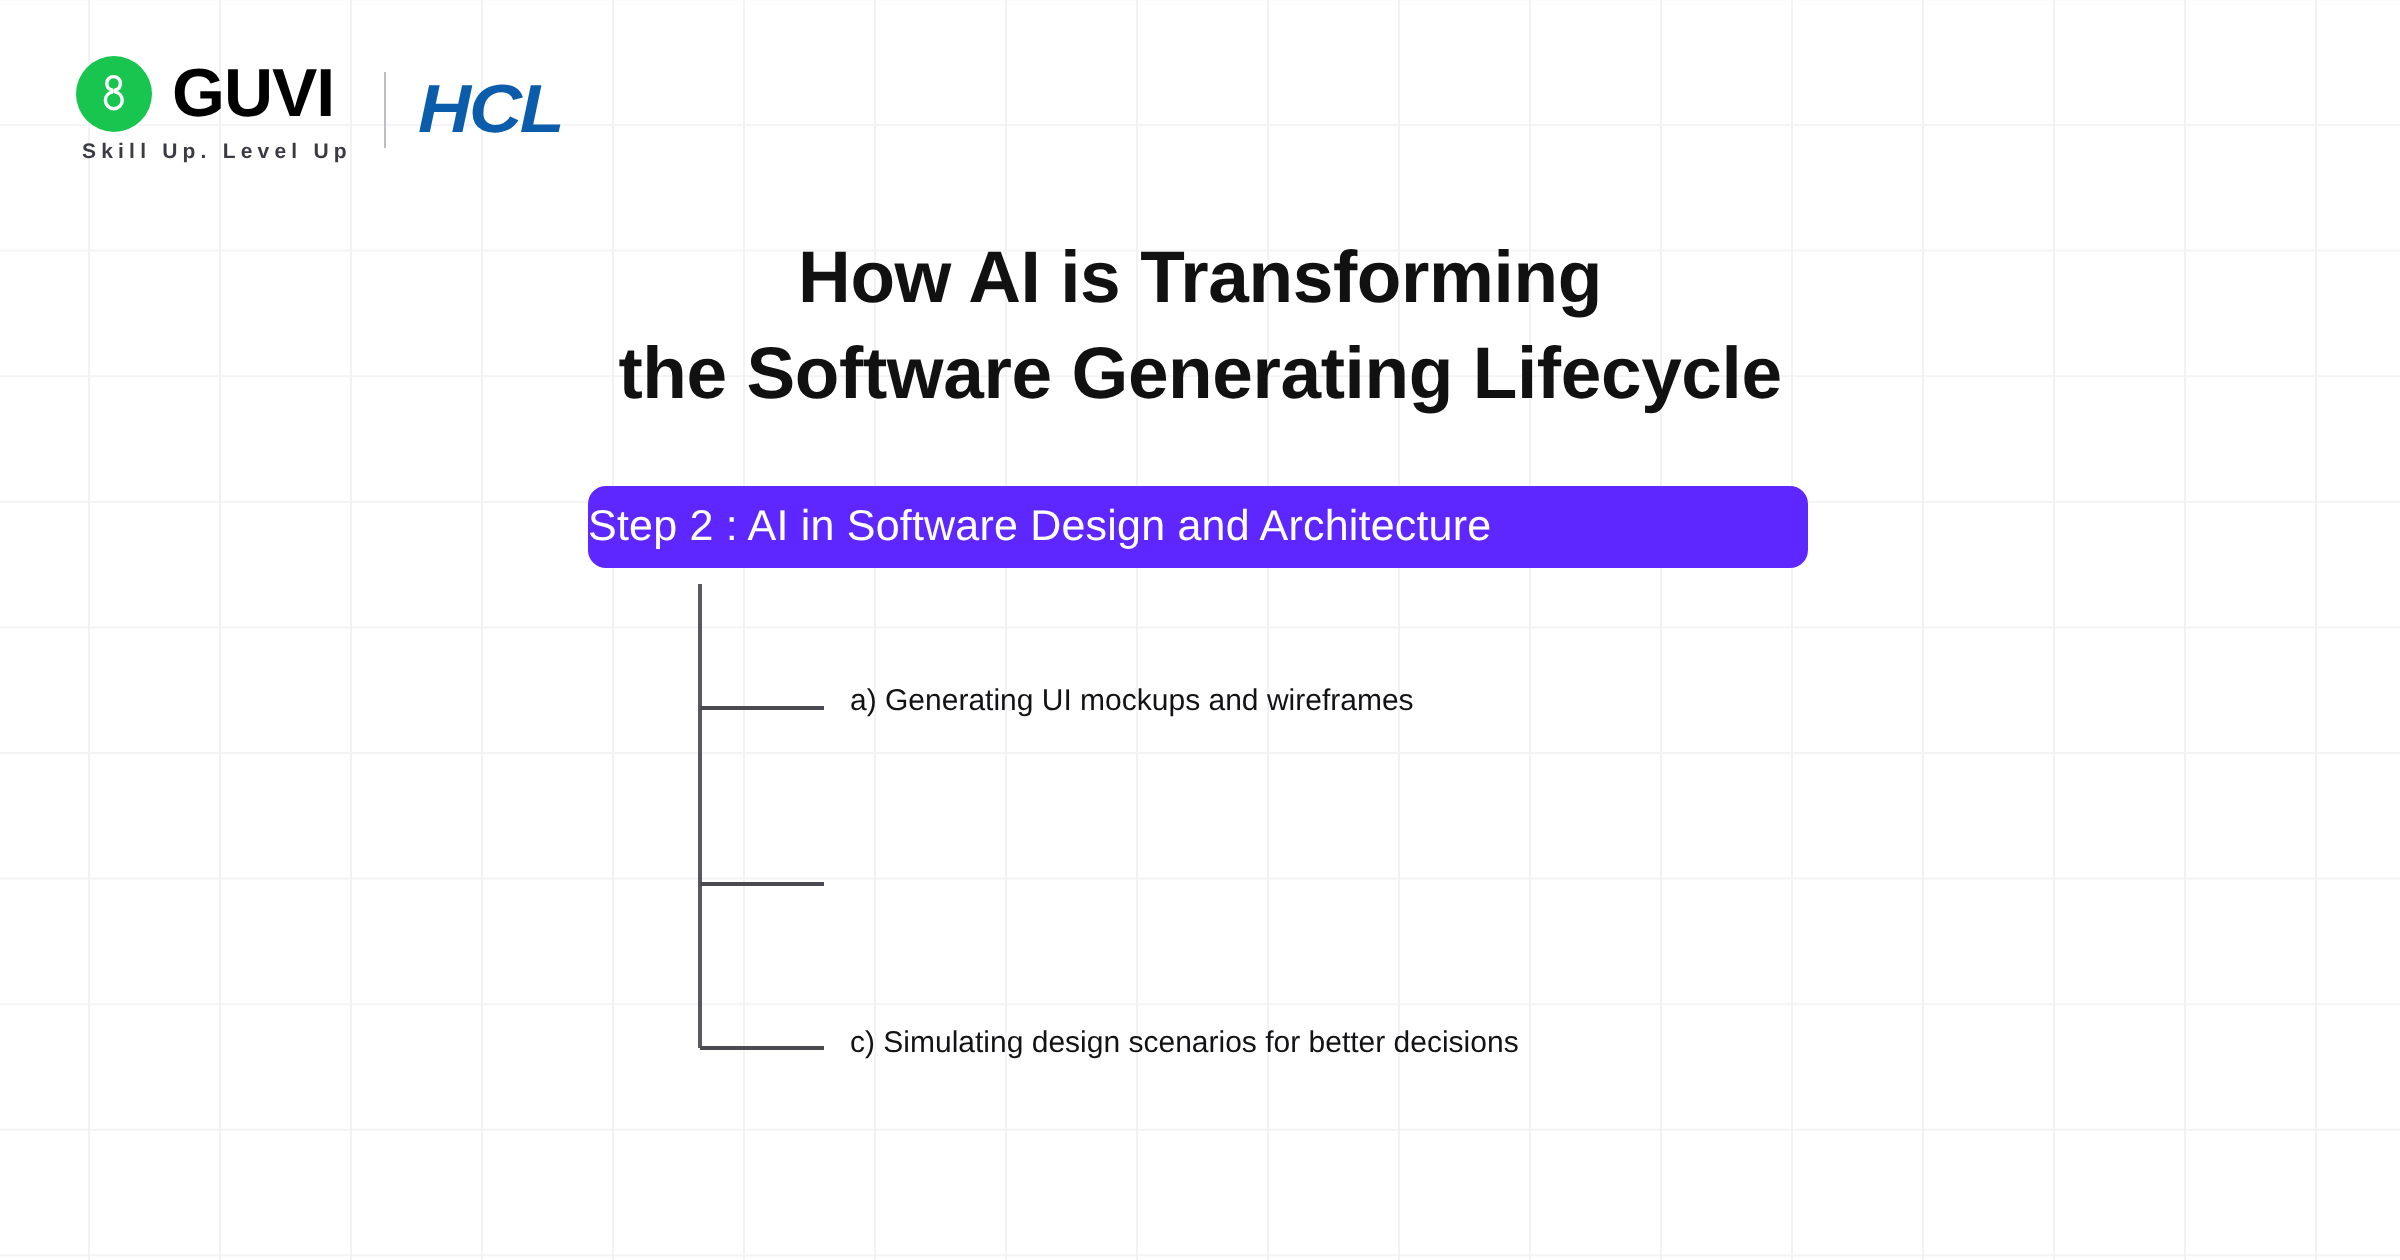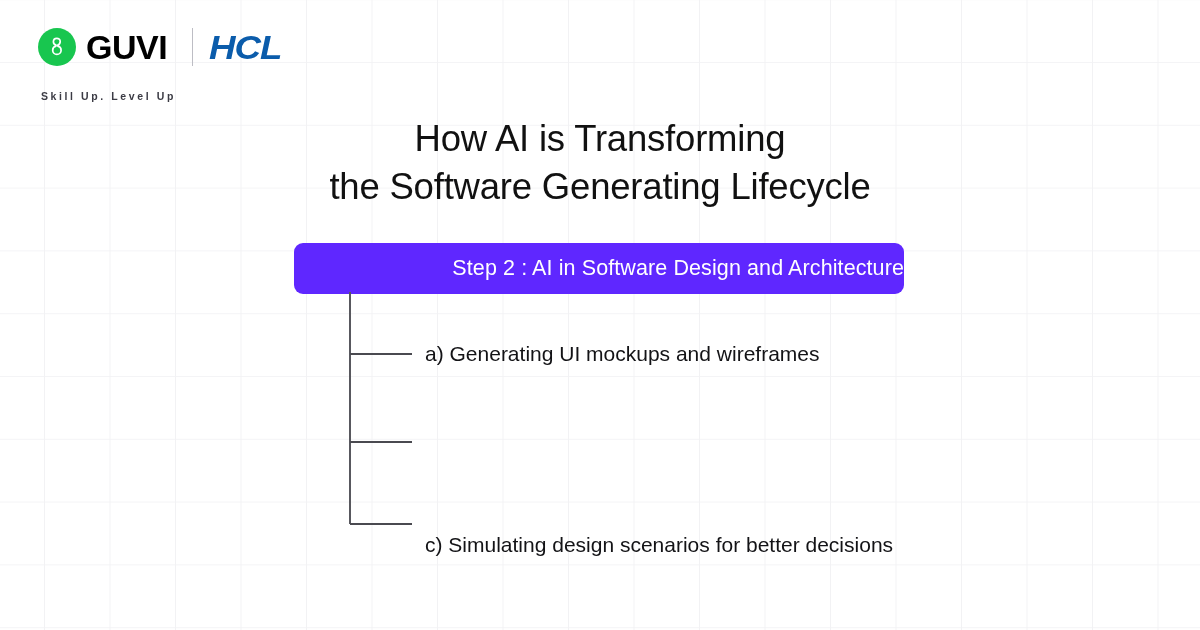--- a/index.html
+++ b/index.html
@@ -25,21 +25,21 @@
     background-position: 44px -0.5px, -0.5px 62px;
     overflow: hidden;
   }
 
   
   .brand {
     position: absolute;
     left: 38px;
     top: 26px;
     display: flex;
-    align-items: flex-start;
+    align-items: center;
   }
   .brand-left {
     display: flex;
     flex-direction: column;
   }
   .guvi-row {
     display: flex;
     align-items: center;
     height: 42px;
   }
@@ -56,21 +56,21 @@
   .guvi-word {
     margin-left: 10px;
     font-family: "Liberation Sans", sans-serif;
     font-size: 34px;
     font-weight: bold;
     letter-spacing: -0.5px;
     color: #000000;
     line-height: 1;
   }
   .tagline {
-    margin-top: 22px;
+    margin-top: 2px;
     margin-left: 3px;
     font-size: 10.5px;
     font-weight: bold;
     letter-spacing: 2.6px;
     color: #3b3b44;
     white-space: nowrap;
   }
   .brand-divider {
     width: 1px;
     height: 38px;
@@ -92,39 +92,39 @@
   }
 
   
   .title {
     position: absolute;
     left: 0;
     top: 115px;
     width: 1200px;
     text-align: center;
     font-size: 36.5px;
-    font-weight: normal;
+    font-weight: bold;
     color: #111111;
     line-height: 1.31;
     letter-spacing: -0.2px;
   }
   .title-line { display: block; }
 
   
   .badge {
     position: absolute;
     left: 294px;
     top: 243px;
     width: 610px;
-    height: 51px;
+    height: 41px;
     background: #5f27ff;
     border-radius: 9px;
     display: flex;
     align-items: center;
-    justify-content: flex-end;
+    justify-content: flex-start;
     box-sizing: border-box;
   }
   .badge-label {
     color: #ffffff;
     font-size: 21.5px;
     font-weight: normal;
     letter-spacing: 0.1px;
     white-space: nowrap;
   }
 
@@ -144,28 +144,28 @@
     height: 2px;
     background: #4a4a50;
   }
   .branch-a { top: 353px; }
   .branch-b { top: 441px; }
   .branch-c { top: 523px; }
 
   .item {
     position: absolute;
     left: 425px;
-    font-size: 21px;
+    font-size: 15px;
     color: #131316;
     white-space: nowrap;
     line-height: 1;
   }
   .item-a { top: 343px; }
   .item-b { top: 431px; }
-  .item-c { top: 534px; }
+  .item-c { top: 514px; }
 </style>
 </head>
 <body>
 
 <div id="canvas">
 
   <div class="brand">
     <div class="brand-left">
       <div class="guvi-row">
         <span class="guvi-mark">

